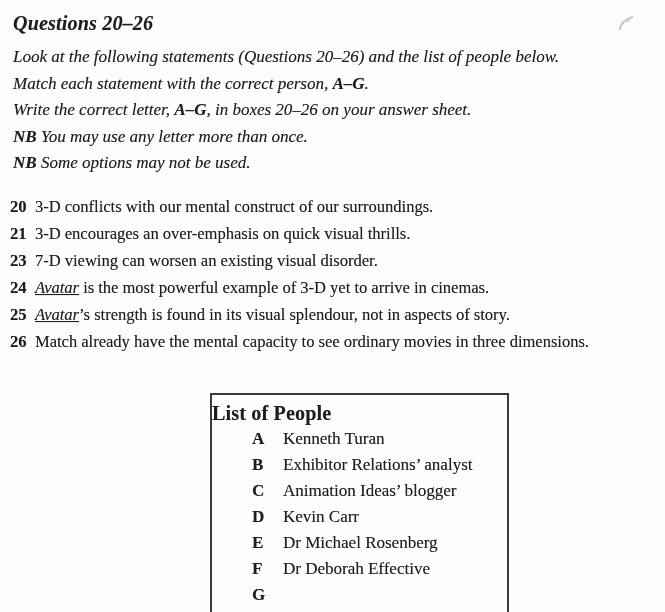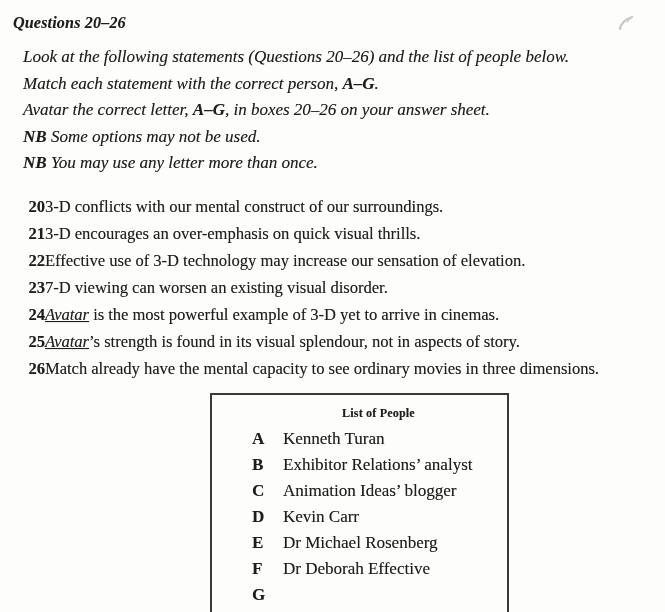--- a/index.html
+++ b/index.html
@@ -17,44 +17,43 @@
     text-shadow: 0.2px 0.2px 0.5px rgba(40,40,40,0.45);
   }
   .page {
     position: relative;
     width: 665px;
     height: 612px;
   }
   .heading {
     font-style: italic;
     font-weight: bold;
-    font-size: 16px;
+    font-size: 20px;
     line-height: 24px;
     margin: 11px 0 9px 13px;
     letter-spacing: 0.2px;
   }
   .intro {
-    margin-left: 23px;
+    margin-left: 13px;
   }
   .intro-line {
     font-style: italic;
     font-size: 17px;
     line-height: 26.5px;
     white-space: nowrap;
   }
   .intro-line .pre {
     font-weight: bold;
   }
   .intro-line .bold-mid {
     font-weight: bold;
   }
   .questions {
     margin-top: 16px;
-    margin-left: 20px;
-    text-align: right;
+    margin-left: 10px;
   }
   .q-row {
     display: flex;
     font-size: 16.5px;
     line-height: 27px;
     white-space: nowrap;
   }
   .q-num {
     font-weight: bold;
     width: 25px;
@@ -68,26 +67,25 @@
     position: absolute;
     left: 210px;
     top: 382px;
     width: 295px;
     height: 212px;
     border: 2px solid #3a3a3a;
     background: #fdfdfc;
     padding-top: 5px;
   }
   .box-title {
-    text-align: center;
+    text-align: left;
     font-weight: bold;
-    font-size: 12px;
+    font-size: 20px;
     line-height: 26px;
     letter-spacing: 0.2px;
-    margin-left: 38px;
   }
   .person-row {
     display: flex;
     font-size: 17px;
     line-height: 26px;
     padding-left: 40px;
     white-space: nowrap;
   }
   .p-letter {
     font-weight: bold;
@@ -111,37 +109,33 @@
   <svg class="scan-artifact" viewBox="0 0 34 34">
     <path d="M 24 4 C 18 6, 13 10, 12 16" fill="none" stroke="#9a9a98" stroke-width="2.2" stroke-linecap="round"></path>
     <path d="M 24 4 L 19 9" fill="none" stroke="#aaaaa8" stroke-width="1.4" stroke-linecap="round"></path>
   </svg>
 
   <div class="heading">Questions 20–26</div>
 
   <div class="intro">
     <div class="intro-line"><span class="pre"></span><span>Look at the following statements (Questions 20–26) and the list of people below.</span><span class="bold-mid"></span><span></span></div>
     <div class="intro-line"><span class="pre"></span><span>Match each statement with the correct person, </span><span class="bold-mid">A–G</span><span>.</span></div>
-    <div class="intro-line"><span class="pre"></span><span>Avatar the correct letter, </span><span class="bold-mid">A–G</span><span>, in boxes 20–26 on your answer sheet.</span></div>
+    <div class="intro-line"><span class="pre"></span><span>Write the correct letter, </span><span class="bold-mid">A–G</span><span>, in boxes 20–26 on your answer sheet.</span></div>
+    <div class="intro-line"><span class="pre">NB</span><span> You may use any letter more than once.</span><span class="bold-mid"></span><span></span></div>
     <div class="intro-line"><span class="pre">NB</span><span> Some options may not be used.</span><span class="bold-mid"></span><span></span></div>
-    <div class="intro-line"><span class="pre">NB</span><span> You may use any letter more than once.</span><span class="bold-mid"></span><span></span></div>
   </div>
 
   <div class="questions">
     <div class="q-row">
         <span class="q-num">20</span>
         <span class="q-text"><span class="it"></span><span>3-D conflicts with our mental construct of our surroundings.</span></span>
       </div>
     <div class="q-row">
         <span class="q-num">21</span>
         <span class="q-text"><span class="it"></span><span>3-D encourages an over-emphasis on quick visual thrills.</span></span>
-      </div>
-    <div class="q-row">
-        <span class="q-num">22</span>
-        <span class="q-text"><span class="it"></span><span>Effective use of 3-D technology may increase our sensation of elevation.</span></span>
       </div>
     <div class="q-row">
         <span class="q-num">23</span>
         <span class="q-text"><span class="it"></span><span>7-D viewing can worsen an existing visual disorder.</span></span>
       </div>
     <div class="q-row">
         <span class="q-num">24</span>
         <span class="q-text"><span class="it">Avatar</span><span> is the most powerful example of 3-D yet to arrive in cinemas.</span></span>
       </div>
     <div class="q-row">

